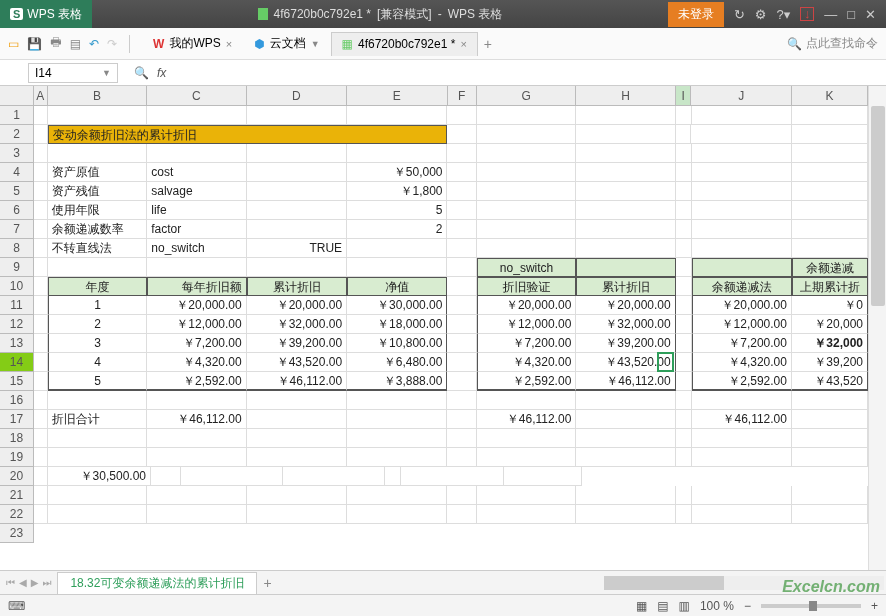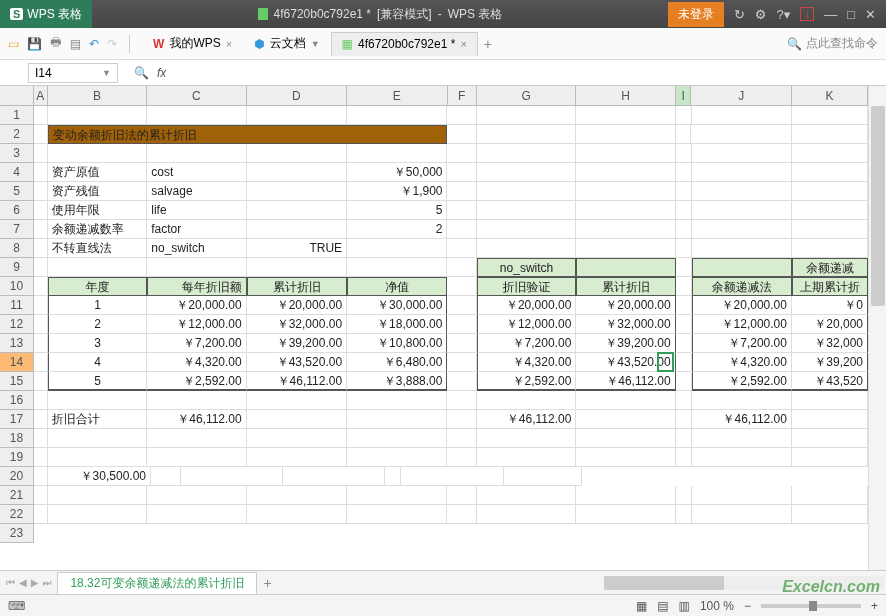--- a/index.html
+++ b/index.html
@@ -28,28 +28,28 @@
 .name-box .dd { margin-left:auto; color:#888; font-size:9px;}
 .fx-area { display:flex; align-items:center; gap:8px; padding:0 8px; color:#888;}
 .fx-area .fx { font-style:italic; color:#555;}
 .grid-area { flex:1; position:relative; overflow:hidden; background:#fff;}
 .corner { position:absolute; left:0; top:0; width:34px; height:20px; background:#eee; border-right:1px solid #bbb; border-bottom:1px solid #bbb; z-index:3;}
 .col-headers { position:absolute; left:34px; top:0; right:18px; height:20px; display:flex; z-index:2;}
 .ch { background:#eee; border-right:1px solid #bbb; border-bottom:1px solid #bbb; text-align:center; line-height:20px; color:#555; font-size:12px;}
 .ch.sel { background:#c8e6c8;}
 .row-headers { position:absolute; left:0; top:20px; bottom:0; width:34px; z-index:2;}
 .rh { height:19px; background:#eee; border-right:1px solid #bbb; border-bottom:1px solid #bbb; text-align:center; line-height:19px; color:#555; font-size:12px;}
-.rh.sel { background:#fdba74;}
+.rh.sel { background:#84cc16;}
 .cells { position:absolute; left:34px; top:20px; right:18px; bottom:0;}
 .row { display:flex; height:19px;}
 .cell { border-right:1px solid #ddd; border-bottom:1px solid #ddd; padding:0 4px; line-height:19px; font-size:12px; color:#222; overflow:hidden; white-space:nowrap;}
 .cell.num { text-align:right;}
 .cell.cen { text-align:center;}
 .hdr-green { background:#d8ecd0; text-align:center; border:1px solid #555 !important;}
-.title-merge { background:#a16207; border:1px solid #555;}
+.title-merge { background:#eab308; border:1px solid #555;}
 .box-t { border-top:1px solid #555 !important;}
 .box-b { border-bottom:1px solid #555 !important;}
 .box-l { border-left:1px solid #555 !important;}
 .box-r { border-right:1px solid #555 !important;}
 .thick-b { border-bottom:2px solid #555 !important;}
 .active-cell { position:absolute; border:2px solid #2e9e5a; pointer-events:none; z-index:5;}
 .vscroll { position:absolute; right:0; top:0; bottom:0; width:18px; background:#f4f4f4; border-left:1px solid #ddd;}
 .vthumb { position:absolute; top:20px; width:14px; left:2px; height:200px; background:#ccc; border-radius:2px;}
 .sheet-bar { height:24px; background:#f4f4f4; border-top:1px solid #ccc; display:flex; align-items:center;}
 .sheet-nav { display:flex; gap:4px; padding:0 6px; color:#aaa;}
@@ -226,21 +226,21 @@
           <div class="cell " style="width: 102px;"></div>
           <div class="cell " style="width: 16px;"></div>
           <div class="cell " style="width: 103px;"></div>
           <div class="cell " style="width: 78px;"></div>
         </div>
         <div class="row">
           <div class="cell " style="width: 14px;"></div>
           <div class="cell " style="width: 102px;">资产残值</div>
           <div class="cell " style="width: 102px;">salvage</div>
           <div class="cell " style="width: 103px;"></div>
-          <div class="cell  num" style="width: 103px;">￥1,900</div>
+          <div class="cell  num" style="width: 103px;">￥1,800</div>
           <div class="cell " style="width: 30px;"></div>
           <div class="cell " style="width: 102px;"></div>
           <div class="cell " style="width: 102px;"></div>
           <div class="cell " style="width: 16px;"></div>
           <div class="cell " style="width: 103px;"></div>
           <div class="cell " style="width: 78px;"></div>
         </div>
         <div class="row">
           <div class="cell " style="width: 14px;"></div>
           <div class="cell " style="width: 102px;">使用年限</div>
@@ -336,21 +336,21 @@
           <div class="cell " style="width: 14px;"></div>
           <div class="cell  cen box-l" style="width: 102px;">3</div>
           <div class="cell  num" style="width: 102px;">￥7,200.00</div>
           <div class="cell  num" style="width: 103px;">￥39,200.00</div>
           <div class="cell  num box-r" style="width: 103px;">￥10,800.00</div>
           <div class="cell " style="width: 30px;"></div>
           <div class="cell  num box-l" style="width: 102px;">￥7,200.00</div>
           <div class="cell  num box-r" style="width: 102px;">￥39,200.00</div>
           <div class="cell " style="width: 16px;"></div>
           <div class="cell  num box-l" style="width: 103px;">￥7,200.00</div>
-          <div class="cell  num box-r" style="width: 78px;">￥32,000</div>
+          <div class="cell  num box-r" style="width: 78px; font-weight: bold;">￥32,000</div>
         </div>
         <div class="row">
           <div class="cell " style="width: 14px;"></div>
           <div class="cell  cen box-l" style="width: 102px;">4</div>
           <div class="cell  num" style="width: 102px;">￥4,320.00</div>
           <div class="cell  num" style="width: 103px;">￥43,520.00</div>
           <div class="cell  num box-r" style="width: 103px;">￥6,480.00</div>
           <div class="cell " style="width: 30px;"></div>
           <div class="cell  num box-l" style="width: 102px;">￥4,320.00</div>
           <div class="cell  num box-r" style="width: 102px;">￥43,520.00</div>

